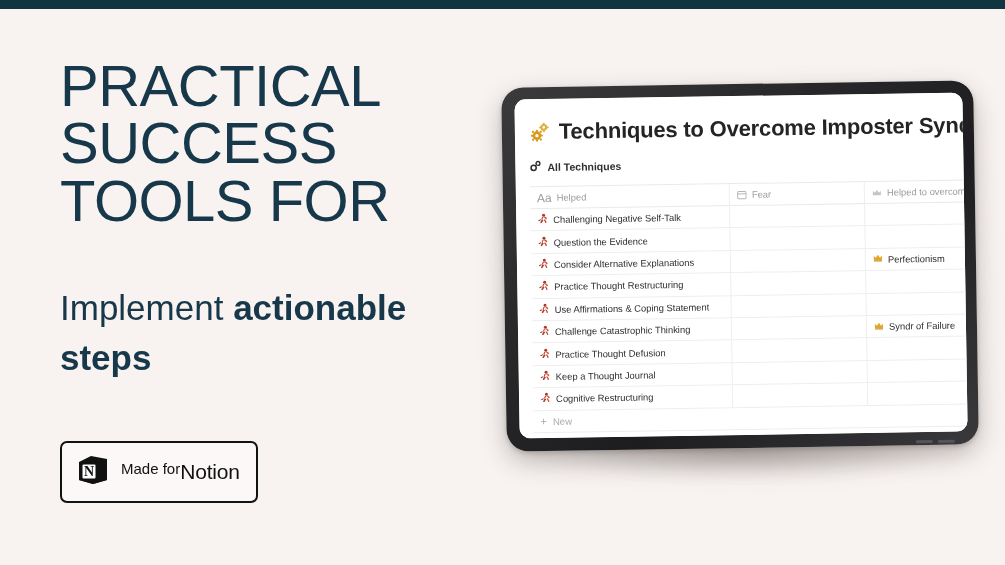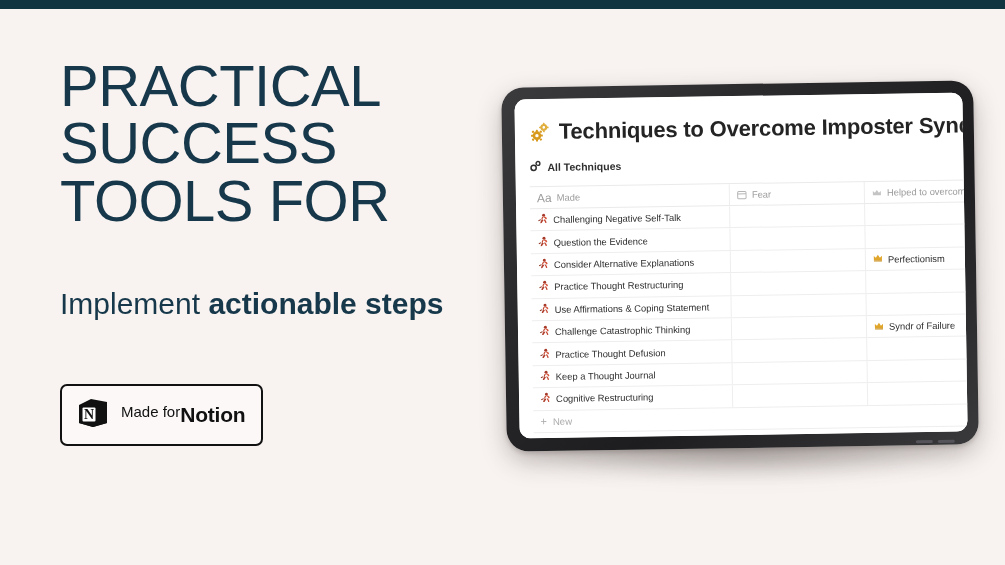--- a/index.html
+++ b/index.html
@@ -41,21 +41,21 @@
     letter-spacing: -0.5px;
     font-weight: 400;
     color: #17384a;
     text-transform: uppercase;
     width: 400px;
   }
   #headline .hl-line { display: block; white-space: nowrap; }
 
   #subheadline {
     margin-top: 54px;
-    font-size: 30px;
+    font-size: 35px;
     line-height: 1.42;
     color: #17384a;
     font-weight: 400;
     width: 430px;
   }
   #subheadline .sub-strong { font-weight: 700; }
   #subheadline .sub-line { display: block; }
 
   
   #notion-badge {
@@ -69,21 +69,21 @@
     background: #fbf8f7;
   }
   #notion-badge .n-cube { display: block; }
   #notion-badge .n-text {
     display: flex;
     flex-direction: row;
     line-height: 1.04;
     color: #111;
   }
   #notion-badge .n-made { font-size: 15px; font-weight: 400; }
-  #notion-badge .n-notion { font-size: 21px; font-weight: 700; letter-spacing: -0.2px; }
+  #notion-badge .n-notion { font-size: 21px; font-weight: 400; letter-spacing: -0.2px; }
 
   
   #tablet-shadow {
     position: absolute;
     left: 520px;
     top: 420px;
     width: 440px;
     height: 60px;
     background: radial-gradient(ellipse at center, rgba(60,50,45,0.30) 0%, rgba(60,50,45,0.14) 42%, rgba(60,50,45,0.0) 72%);
     filter: blur(9px);
@@ -301,21 +301,21 @@
             <span>All Techniques</span>
           </span>
 
         </div>
 
         <div id="db-table">
 
           <div class="tbl-row head">
             <div class="cell c-title">
               <span style="font-size:12px;color:#9b9b9b;">Aa</span>
-              <span class="prop-label">Made</span>
+              <span class="prop-label">Helped</span>
             </div>
             <div class="cell c-date">
               <span style="line-height:0;">
                 <svg width="10" height="10" viewBox="0 0 10 10">
                   <rect x="0.8" y="1.6" width="8.4" height="7.2" rx="1.1" fill="none" stroke="#b5b5b5" stroke-width="1"></rect>
                   <line x1="0.8" y1="3.9" x2="9.2" y2="3.9" stroke="#b5b5b5" stroke-width="1"></line>
                 </svg>
               </span>
               <span class="prop-label">Fear</span>
             </div>

